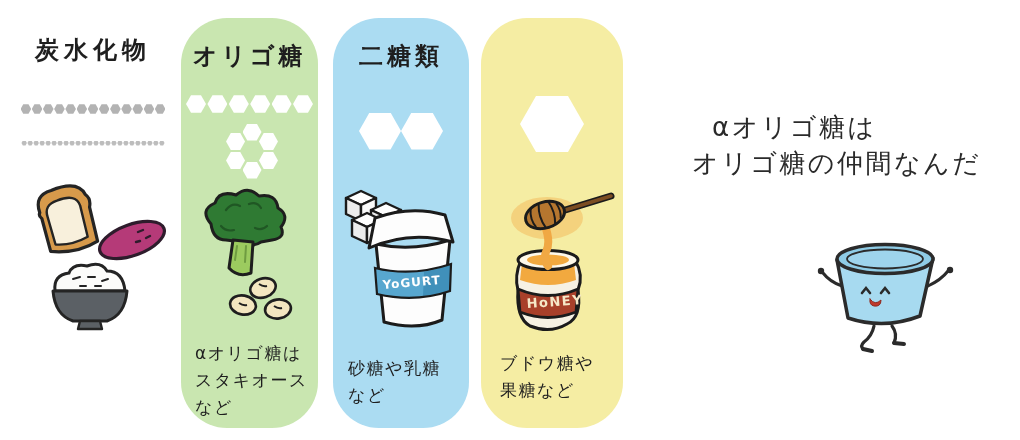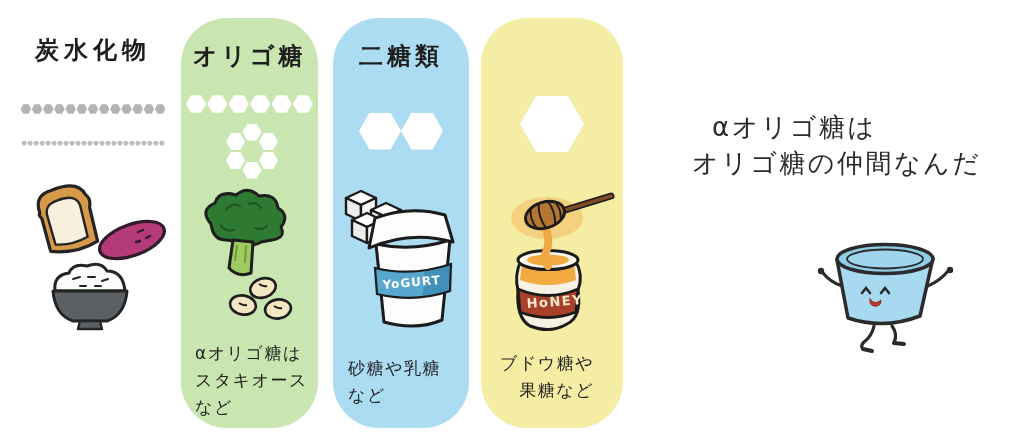--- a/index.html
+++ b/index.html
@@ -203,21 +203,21 @@
         <path d="M40 36 Q46 52 41 62 Q38 70 43 76" stroke="#f0a844" stroke-width="8" fill="none" stroke-linecap="round"></path>
         <path d="M57 21 L106 6" stroke="#1b1b1b" stroke-width="7" stroke-linecap="round"></path>
         <path d="M57 21 L106 6" stroke="#7c4d22" stroke-width="3.5" stroke-linecap="round"></path>
         <g transform="rotate(-17 40 25)">
           <ellipse cx="40" cy="25" rx="20" ry="13" fill="#b5762f" stroke="#1b1b1b" stroke-width="3"></ellipse>
           <path d="M28 15 q-4 10 0 19 M37 13 q-4 12 0 24 M47 13 q4 12 0 24 M54 17 q3 8 0 16" stroke="#1b1b1b" stroke-width="2" fill="none"></path>
         </g>
       </g>
     </svg>
 
-    <div class="caption" style="top:332px;left:19px;text-align:right;">
+    <div class="caption" style="top:332px;left:19px;">
       <div>ブドウ糖や</div>
       <div>果糖など</div>
     </div>
   </div>
 
   <svg style="position:absolute;left:653px;top:55px;" width="370" height="205" viewBox="0 0 370 205">
     <g fill="#ffffff">
       <ellipse cx="65" cy="78" rx="56" ry="43"></ellipse>
       <ellipse cx="140" cy="52" rx="62" ry="40"></ellipse>
       <ellipse cx="225" cy="48" rx="62" ry="38"></ellipse>

